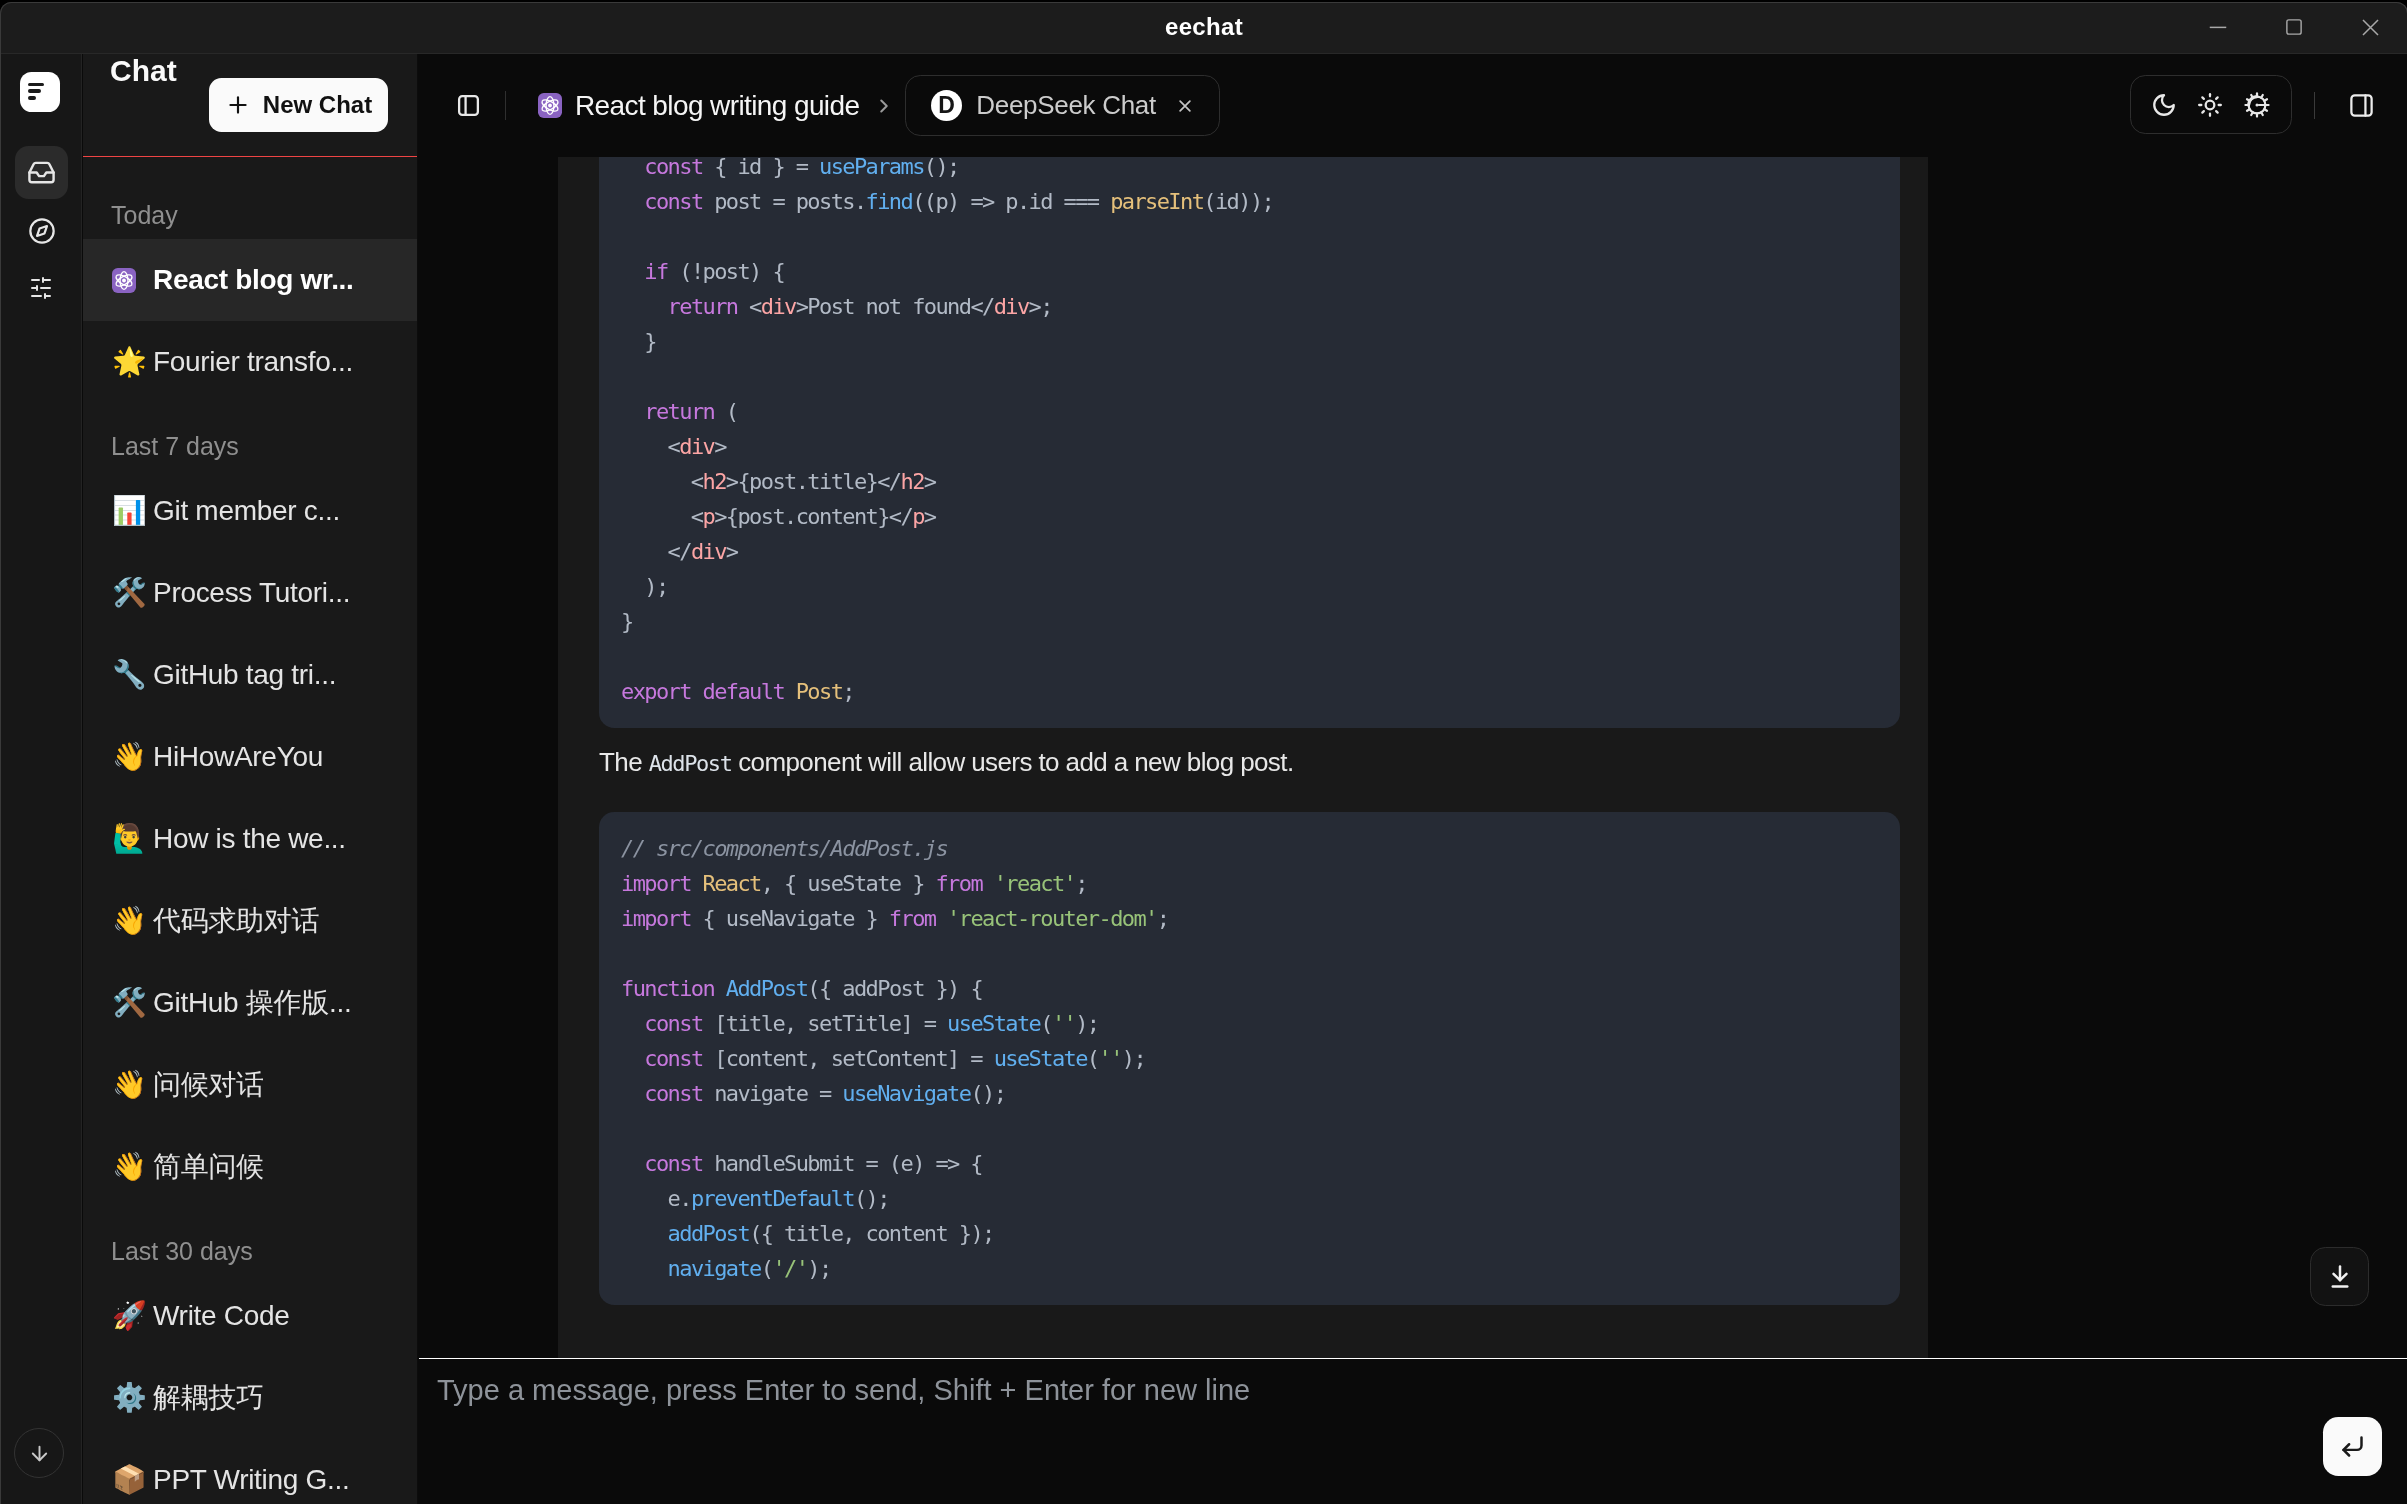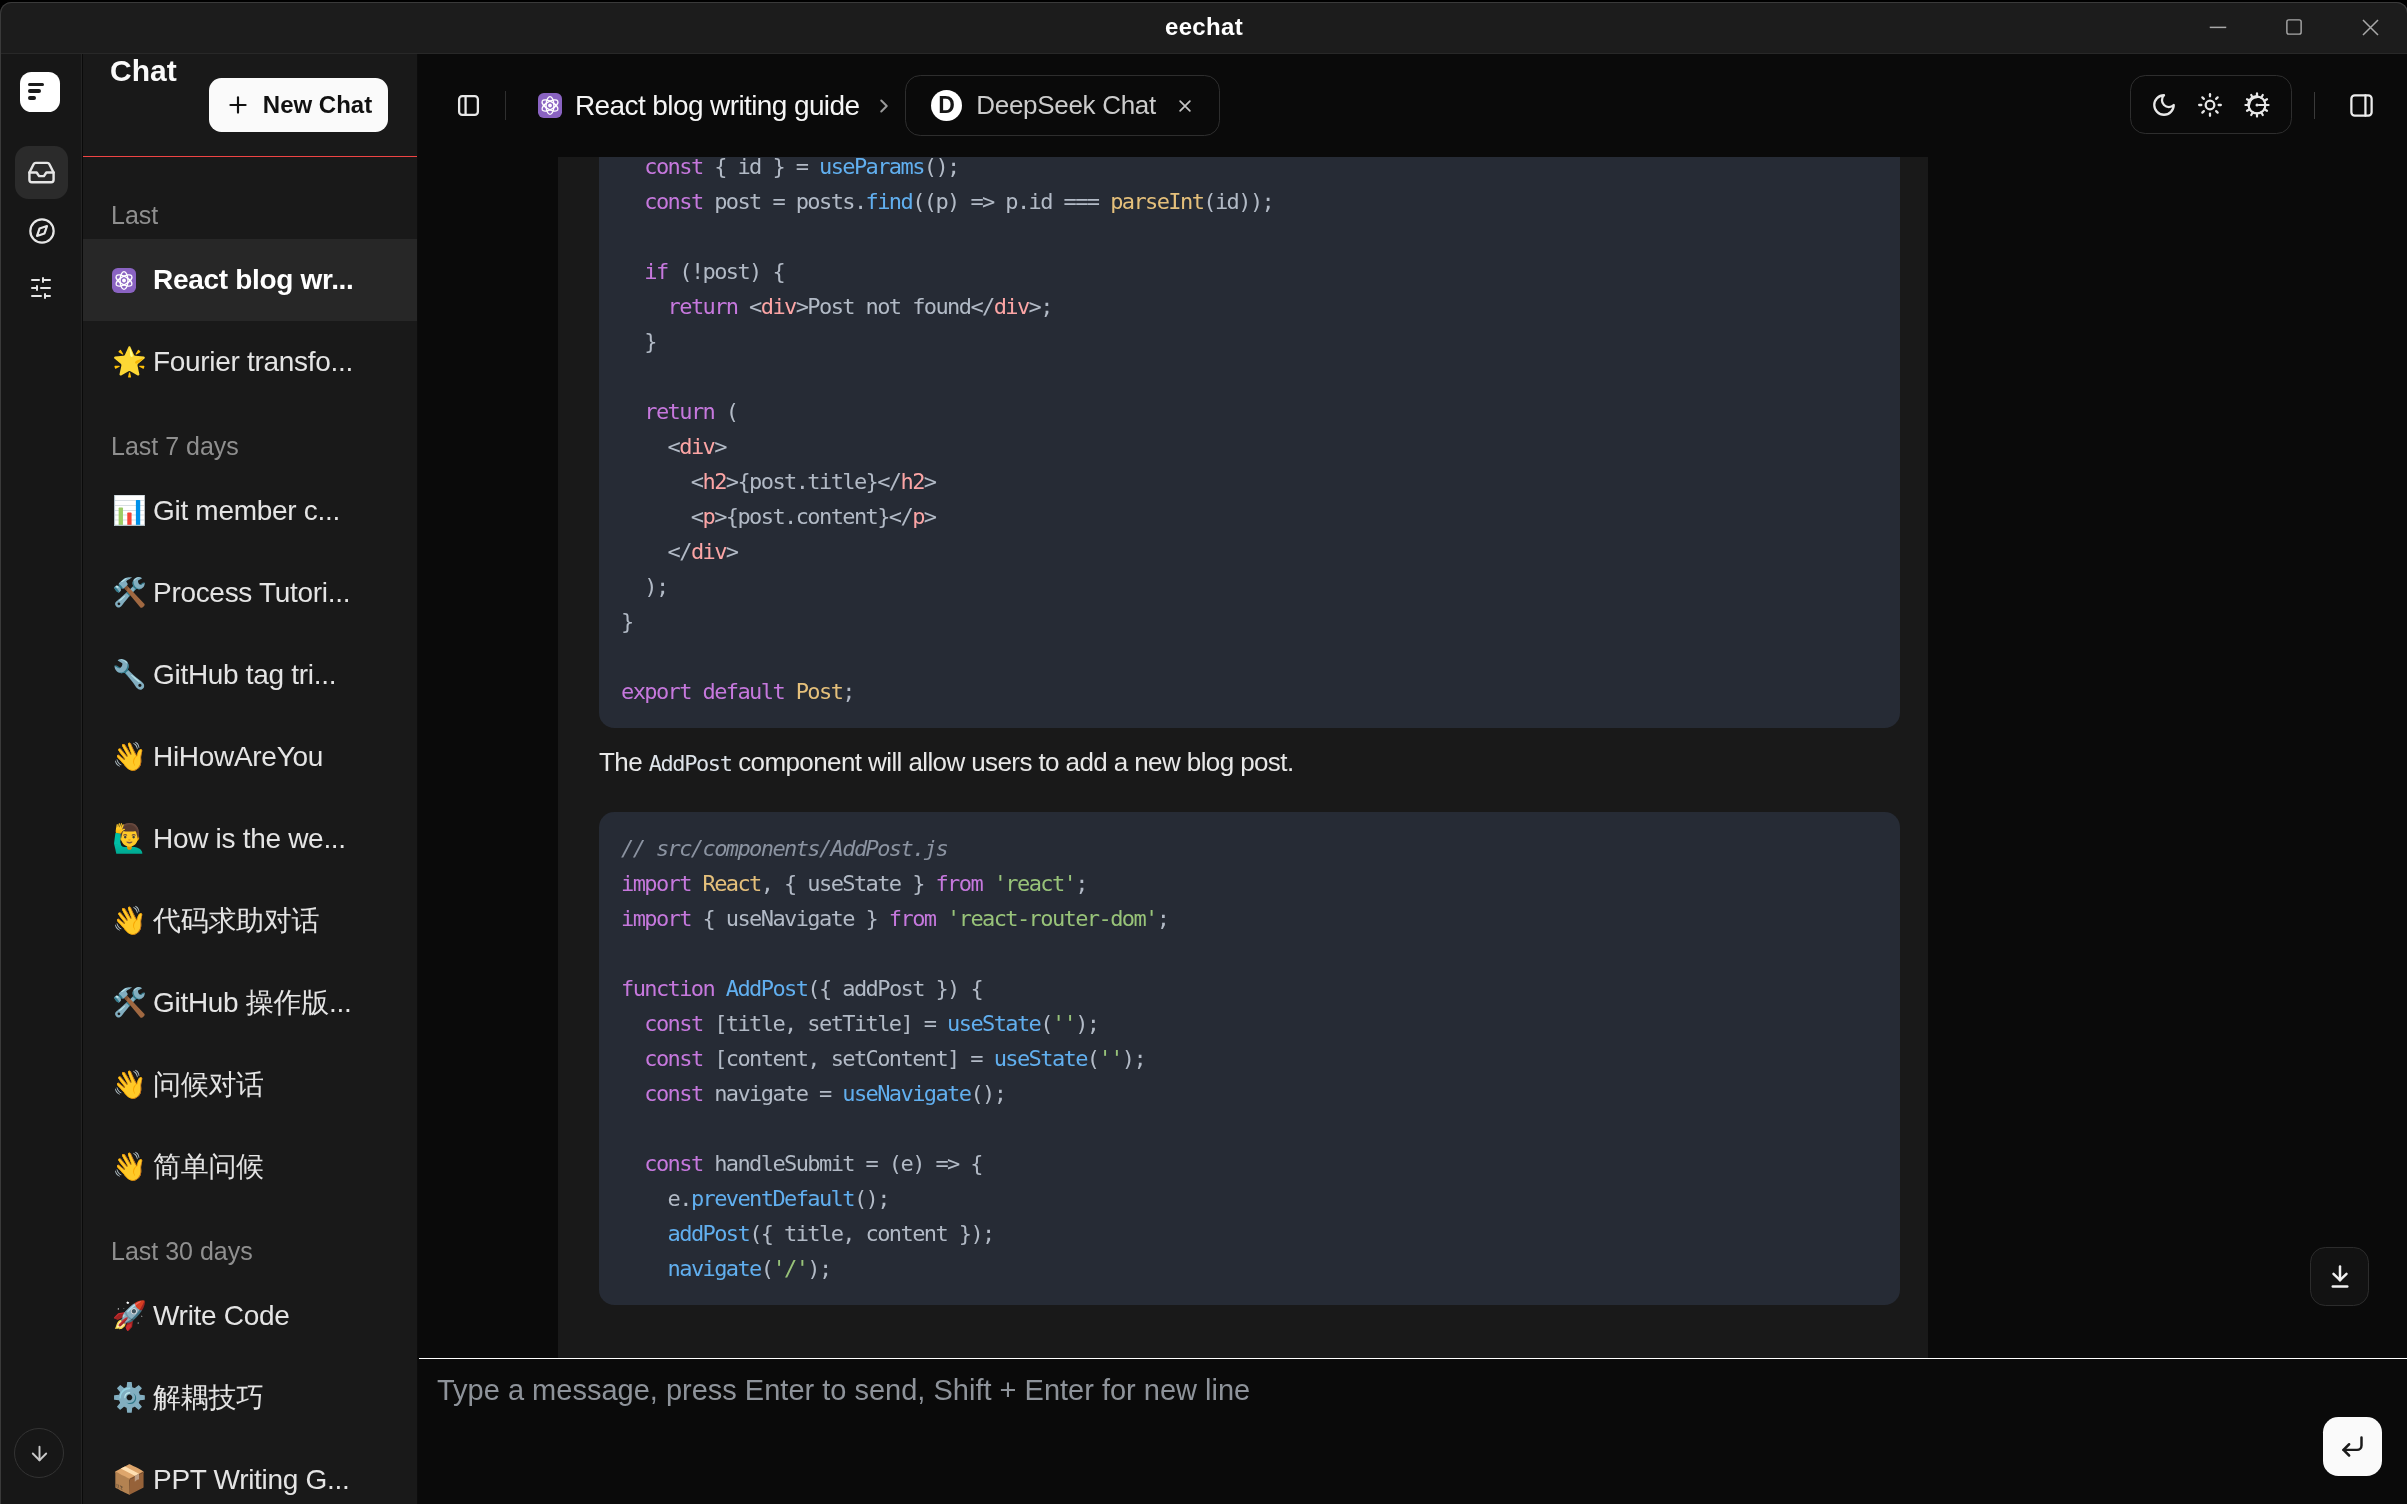--- a/index.html
+++ b/index.html
@@ -154,21 +154,21 @@
     <div class="sidebar-title">Chat</div>
     <div class="new-chat-btn">
       <svg width="26" height="26" viewBox="0 0 24 24" fill="none" stroke="currentColor" stroke-width="2" stroke-linecap="round">
           <path d="M5 12h14"></path>
           <path d="M12 5v14"></path>
         </svg>
       <span>New Chat</span>
     </div>
   </div>
   <div class="chat-list" id="chat-list">
-      <div class="section-label first">Last</div>
+      <div class="section-label first">Today</div>
       <div class="chat-item selected">
         <span class="ci-icon">
           <svg width="24" height="25" viewBox="0 0 25 26" style="margin-top: 0px;">
             <rect x="0" y="0" width="25" height="26" rx="6" fill="#8a63c2"></rect>
             <g stroke="#fff" stroke-width="1.4" fill="none" transform="translate(12.5,13)">
               <ellipse rx="4.1" ry="9.3" transform="rotate(0)"></ellipse>
               <ellipse rx="4.1" ry="9.3" transform="rotate(60)"></ellipse>
               <ellipse rx="4.1" ry="9.3" transform="rotate(-60)"></ellipse>
             </g>
             <circle cx="12.5" cy="13" r="2" fill="#fff"></circle>

